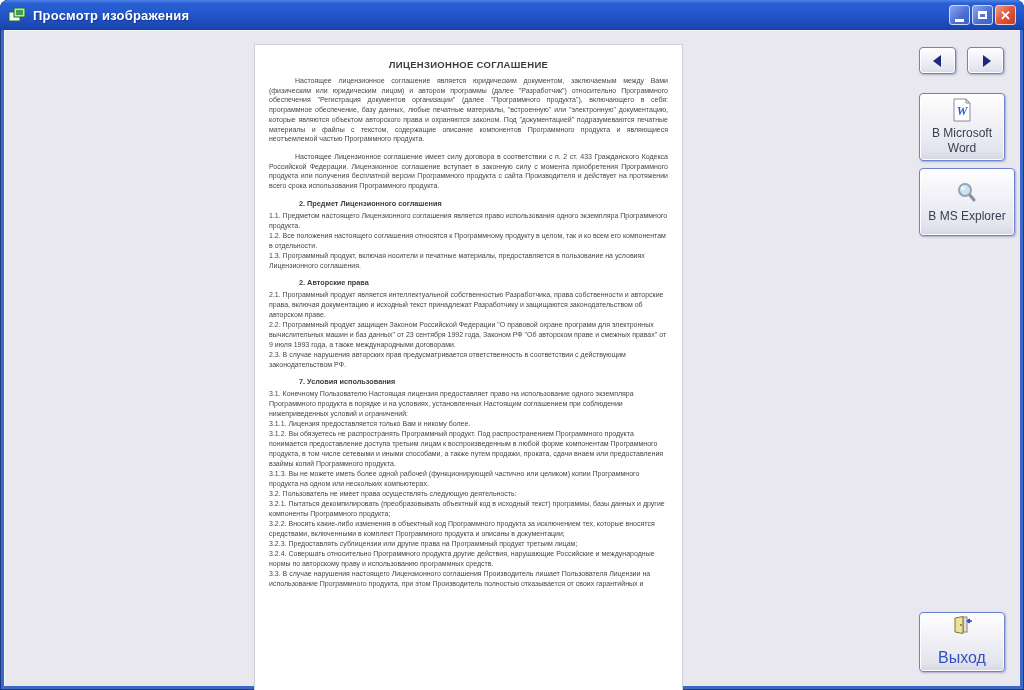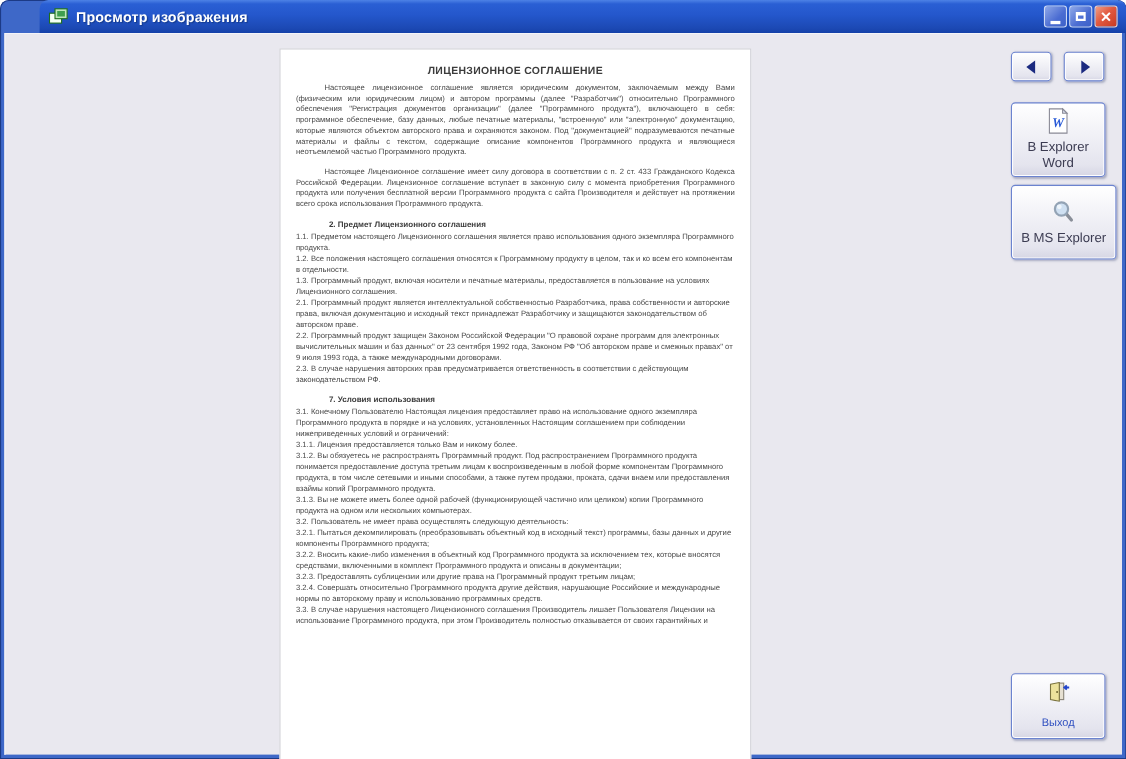--- a/index.html
+++ b/index.html
@@ -12,21 +12,21 @@
   html,body{width:1024px;height:690px;}
   body{font-family:"Liberation Sans", sans-serif; background:#fff;}
 
   .window{position:relative; width:1024px; height:690px; background:var(--window-border);
     border-radius:8px 8px 0 0; overflow:hidden;
     box-shadow:inset 0 0 0 1px #1c3a86;}
 
   
   .titlebar{position:absolute; top:0; left:0; right:0; height:30px;
     background:linear-gradient(180deg,var(--titlebar-top) 0%,var(--titlebar-mid) 12%,#2457cc 45%,#1c49b4 85%,var(--titlebar-bot) 100%);
-    border-radius:8px 8px 0 0; display:flex; align-items:center; padding:0 8px;margin-left:36px;}
+    border-radius:8px 8px 0 0; display:flex; align-items:center; padding:0 8px;}
   .app-icon{width:20px;height:17px;display:inline-flex;align-items:center;margin-right:5px;}
   .title-text{color:#fff; font-weight:bold; font-size:13px; text-shadow:1px 1px 1px #143a8c; letter-spacing:.2px;}
   .controls{margin-left:auto; display:flex; gap:2px;}
   .ctl{width:21px;height:20px;border-radius:3px; display:flex;align-items:center;justify-content:center;
     cursor:pointer; padding:0;}
   .ctl.minmax{background:linear-gradient(135deg,#8fa8e8,#4a6cd2 60%,#3d61c8); border:1px solid #cdd9f6;}
   .ctl.close{background:linear-gradient(135deg,#f0a088,#e25a40 45%,#c83a22); border:1px solid #f0cfc6;}
   .min-glyph{display:block;width:9px;height:3px;background:#fff;margin-top:10px;}
   .max-glyph{display:block;width:9px;height:8px;border:2px solid #fff;border-top-width:3px;}
   .close-glyph{color:#fff;font-size:13px;font-weight:bold;line-height:1;}
@@ -49,21 +49,21 @@
   
   .btn{position:absolute; display:flex; flex-direction:column; align-items:center; justify-content:center;
     gap:4px; background:linear-gradient(180deg,#ffffff,#f2f2f7 40%,#e4e4ee 85%,#d6d6e4);
     border:1px solid var(--button-border); border-radius:4px; cursor:pointer;
     box-shadow:1px 1px 2px rgba(90,100,140,.45), inset 0 0 0 1px #fdfdff;
     font-family:"Liberation Sans", sans-serif;}
   .nav-btn{width:37px;height:27px; left:915px; top:17px;}
   .nav-btn.next{left:963px;}
   .btn-word{left:915px; top:63px; width:86px; height:68px; font-size:12px; color:#3c3c52;}
   .btn-explorer{left:915px; top:138px; width:96px; height:68px; font-size:12px; color:#3c3c52;}
-  .btn-exit{left:915px; top:582px; width:86px; height:60px; font-size:10px; color:var(--exit-text-blue); gap:14px;}
+  .btn-exit{left:915px; top:582px; width:86px; height:60px; font-size:16px; color:var(--exit-text-blue); gap:14px;}
   .btn-label{text-align:center; line-height:1.25;}
   .icon-wrap{display:inline-flex;}
 </style>
 </head>
 <body>
 
 <div class="window">
 
   <div class="titlebar">
     <span class="app-icon icon-wrap">
@@ -91,20 +91,21 @@
 
     <div class="page">
       <div id="doc-content">
           <div class="doc-title">ЛИЦЕНЗИОННОЕ СОГЛАШЕНИЕ</div>
           <div class="doc-para">Настоящее лицензионное соглашение является юридическим документом, заключаемым между Вами (физическим или юридическим лицом) и автором программы (далее "Разработчик") относительно Программного обеспечения "Регистрация документов организации" (далее "Программного продукта"), включающего в себя: программное обеспечение, базу данных, любые печатные материалы, "встроенную" или "электронную" документацию, которые являются объектом авторского права и охраняются законом. Под "документацией" подразумеваются печатные материалы и файлы с текстом, содержащие описание компонентов Программного продукта и являющиеся неотъемлемой частью Программного продукта.</div>
           <div class="doc-para">Настоящее Лицензионное соглашение имеет силу договора в соответствии с п. 2 ст. 433 Гражданского Кодекса Российской Федерации. Лицензионное соглашение вступает в законную силу с момента приобретения Программного продукта или получения бесплатной версии Программного продукта с сайта Производителя и действует на протяжении всего срока использования Программного продукта.</div>
           <div class="doc-heading">2. Предмет Лицензионного соглашения</div>
           <div class="doc-item">1.1. Предметом настоящего Лицензионного соглашения является право использования одного экземпляра Программного продукта.</div>
           <div class="doc-item">1.2. Все положения настоящего соглашения относятся к Программному продукту в целом, так и ко всем его компонентам в отдельности.</div>
           <div class="doc-item">1.3. Программный продукт, включая носители и печатные материалы, предоставляется в пользование на условиях Лицензионного соглашения.</div>
+          <div class="doc-heading">2. Авторские права</div>
           <div class="doc-item">2.1. Программный продукт является интеллектуальной собственностью Разработчика, права собственности и авторские права, включая документацию и исходный текст принадлежат Разработчику и защищаются законодательством об авторском праве.</div>
           <div class="doc-item">2.2. Программный продукт защищен Законом Российской Федерации "О правовой охране программ для электронных вычислительных машин и баз данных" от 23 сентября 1992 года, Законом РФ "Об авторском праве и смежных правах" от 9 июля 1993 года, а также международными договорами.</div>
           <div class="doc-item">2.3. В случае нарушения авторских прав предусматривается ответственность в соответствии с действующим законодательством РФ.</div>
           <div class="doc-heading">7. Условия использования</div>
           <div class="doc-item">3.1. Конечному Пользователю Настоящая лицензия предоставляет право на использование одного экземпляра Программного продукта в порядке и на условиях, установленных Настоящим соглашением при соблюдении нижеприведенных условий и ограничений:</div>
           <div class="doc-item">3.1.1. Лицензия предоставляется только Вам и никому более.</div>
           <div class="doc-item">3.1.2. Вы обязуетесь не распространять Программный продукт. Под распространением Программного продукта понимается предоставление доступа третьим лицам к воспроизведенным в любой форме компонентам Программного продукта, в том числе сетевыми и иными способами, а также путем продажи, проката, сдачи внаем или предоставления взаймы копий Программного продукта.</div>
           <div class="doc-item">3.1.3. Вы не можете иметь более одной рабочей (функционирующей частично или целиком) копии Программного продукта на одном или нескольких компьютерах.</div>
           <div class="doc-item">3.2. Пользователь не имеет права осуществлять следующую деятельность:</div>
           <div class="doc-item">3.2.1. Пытаться декомпилировать (преобразовывать объектный код в исходный текст) программы, базы данных и другие компоненты Программного продукта;</div>
@@ -131,21 +132,21 @@
     </button>
 
     <button class="btn btn-word">
       <span class="icon-wrap">
         <svg width="22" height="24" viewBox="0 0 22 24">
           <path d="M3 1 h12 l4 4 v18 h-16 z" fill="#ffffff" stroke="#8a8a96"></path>
           <path d="M15 1 l4 4 h-4 z" fill="#dbe2f0" stroke="#8a8a96"></path>
           <text x="11" y="17" font-size="12" font-style="italic" font-weight="bold" fill="#2a5bd7" text-anchor="middle" font-family="'Liberation Serif', serif">W</text>
         </svg>
       </span>
-      <span class="btn-label">В Explorer Word</span>
+      <span class="btn-label">В Microsoft Word</span>
     </button>
 
     <button class="btn btn-explorer">
       <span class="icon-wrap">
         <svg width="24" height="24" viewBox="0 0 24 24">
           <line x1="14" y1="13" x2="19" y2="19" stroke="#8a8f99" stroke-width="3" stroke-linecap="round"></line>
           <circle cx="10" cy="9" r="6" fill="#cfe0f2" stroke="#93a3b5" stroke-width="2"></circle>
           <circle cx="8" cy="7" r="2.2" fill="#eef5fc"></circle>
         </svg>
       </span>

